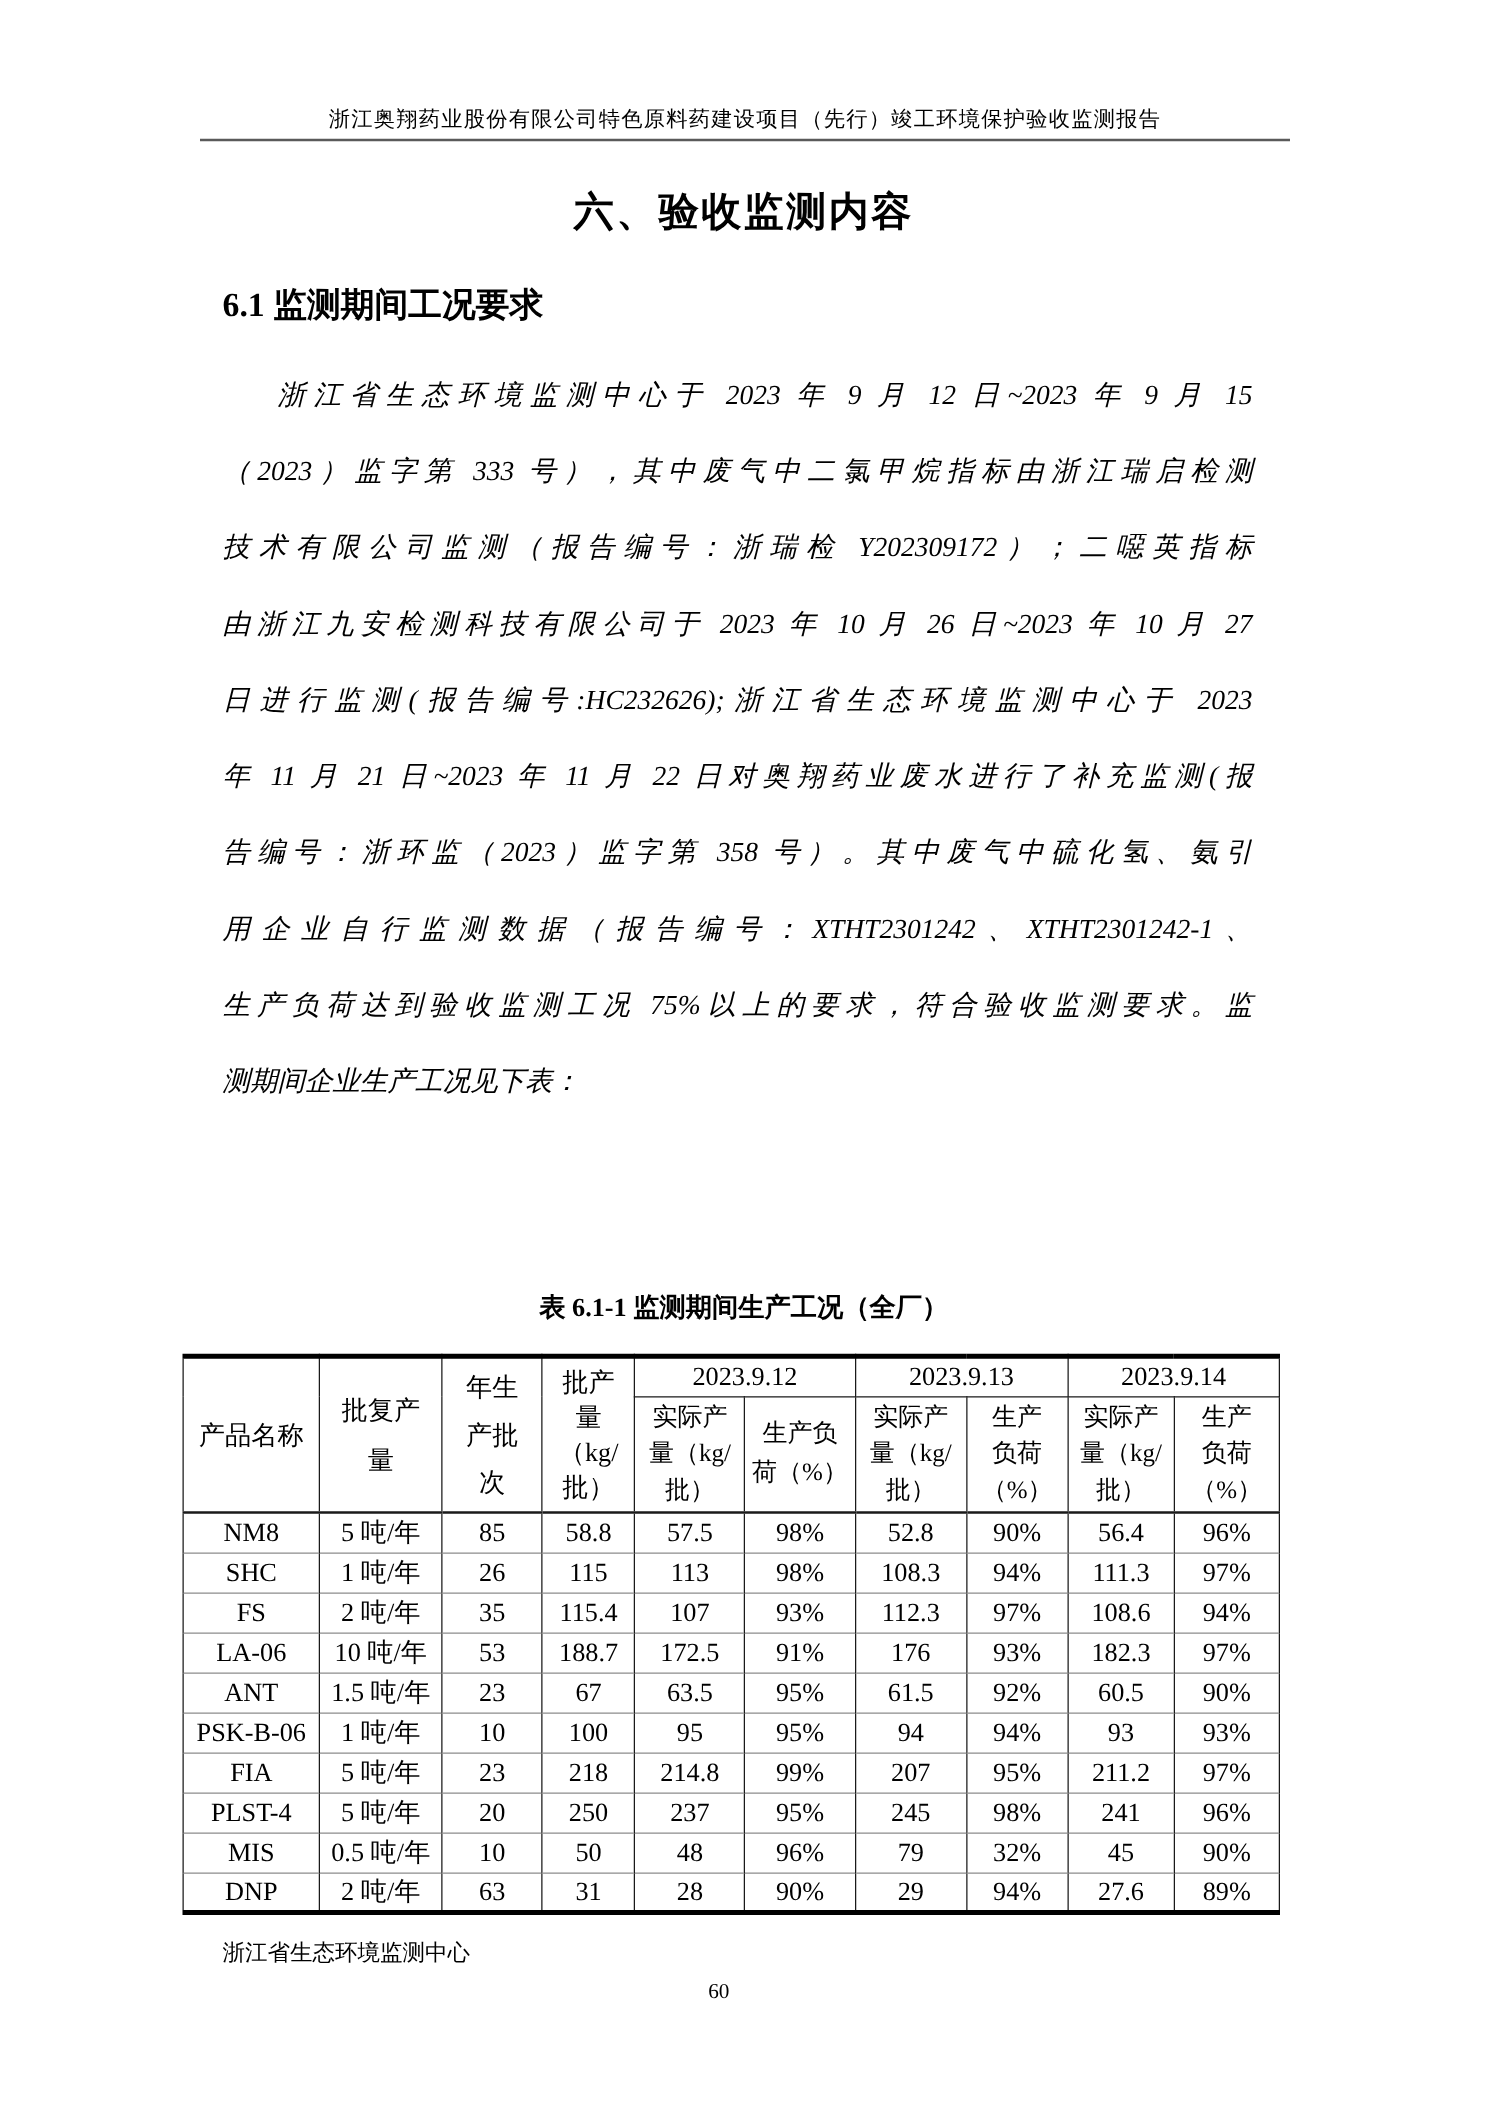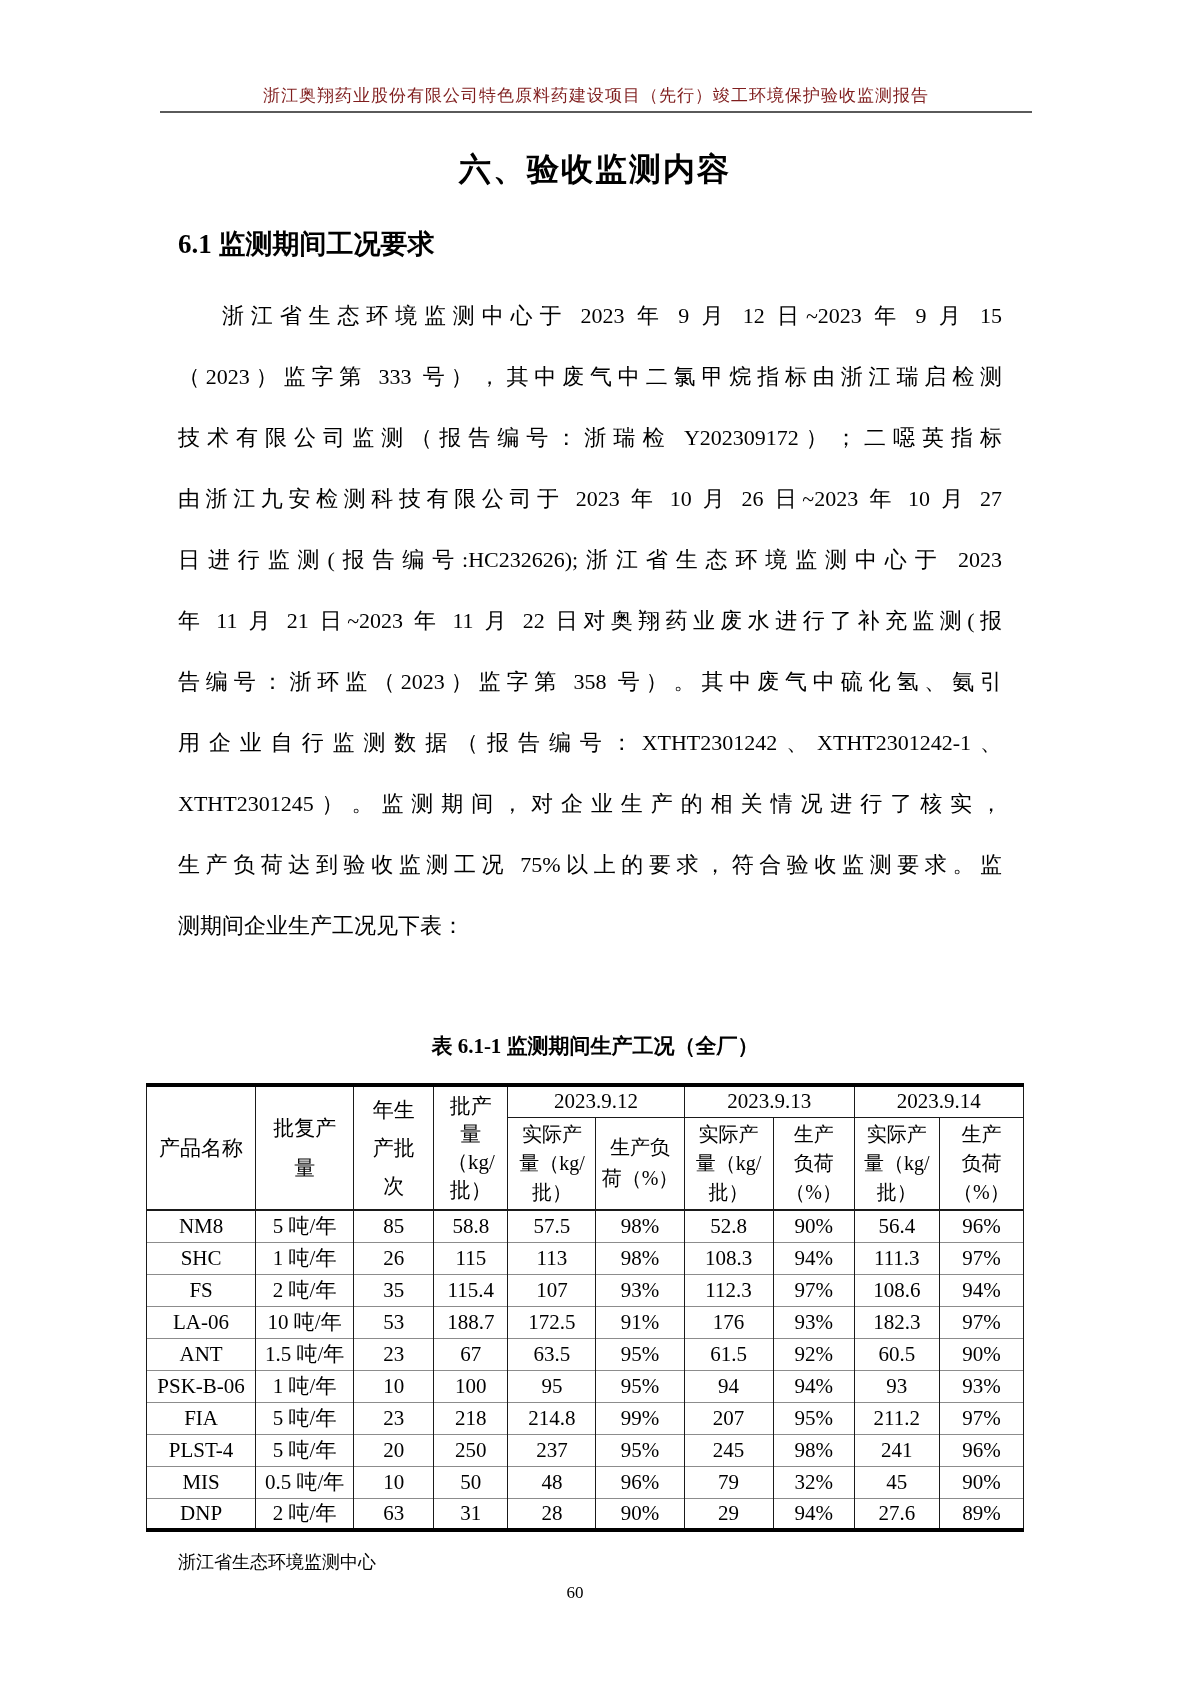--- a/index.html
+++ b/index.html
@@ -10,21 +10,21 @@
     color:#000;
     font-family:"Liberation Serif","DejaVu Serif",serif;
     overflow:hidden;
   }
 
   
   .doc-header {
     position:absolute; top:86px; left:160px; width:872px;
     text-align:center;
     font-size:17px; line-height:20px;
-    color:#7f1d1d;
+    color:#000000;
     letter-spacing:1px;
     white-space:nowrap;
   }
   .header-rule {
     position:absolute; top:111px; left:160px; width:872px; height:2px;
     background:#5a5a5a;
   }
 
   
   .chapter-title {
@@ -41,20 +41,21 @@
   
   .body-paragraph {
     position:absolute; top:285px; left:178px; width:824px;
     font-size:22px;
   }
   .body-line {
     height:61px; line-height:61px;
     text-align:justify;
     text-align-last:justify;
     white-space:nowrap;
+    font-style:italic;
   }
   .body-line.first { text-indent:44px; }
   .body-line.last  { text-align-last:left; }
 
   
   .table-caption {
     position:absolute; top:1032px; left:0; width:100%;
     text-align:center;
     font-size:21px; font-weight:bold;
   }
@@ -122,21 +123,20 @@
 
   <div class="body-paragraph">
       <div class="body-line first">浙江省生态环境监测中心于 2023 年 9 月 12 日~2023 年 9 月 15</div>
       <div class="body-line">（2023）监字第 333 号），其中废气中二氯甲烷指标由浙江瑞启检测</div>
       <div class="body-line">技术有限公司监测（报告编号：浙瑞检 Y202309172）；二噁英指标</div>
       <div class="body-line">由浙江九安检测科技有限公司于 2023 年 10 月 26 日~2023 年 10 月 27</div>
       <div class="body-line">日进行监测(报告编号:HC232626);浙江省生态环境监测中心于 2023</div>
       <div class="body-line">年 11 月 21 日~2023 年 11 月 22 日对奥翔药业废水进行了补充监测(报</div>
       <div class="body-line">告编号：浙环监（2023）监字第 358 号）。其中废气中硫化氢、氨引</div>
       <div class="body-line">用企业自行监测数据（报告编号：XTHT2301242、XTHT2301242-1、</div>
-      <div class="body-line">XTHT2301245）。监测期间，对企业生产的相关情况进行了核实，</div>
       <div class="body-line">生产负荷达到验收监测工况 75%以上的要求，符合验收监测要求。监</div>
       <div class="body-line last">测期间企业生产工况见下表：</div>
     </div>
 
   <div class="table-caption">表 6.1-1  监测期间生产工况（全厂）</div>
 
   <table class="prod">
     <colgroup>
       <col style="width:109px">
         <col style="width:98px">

